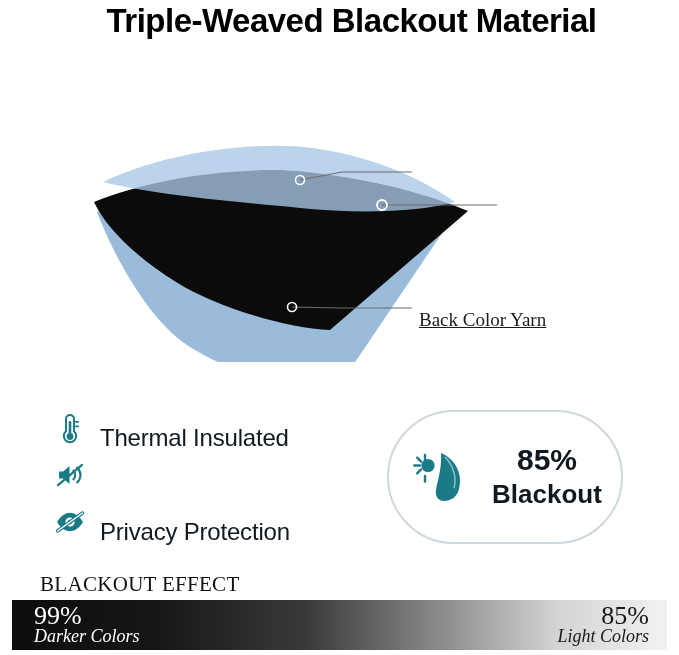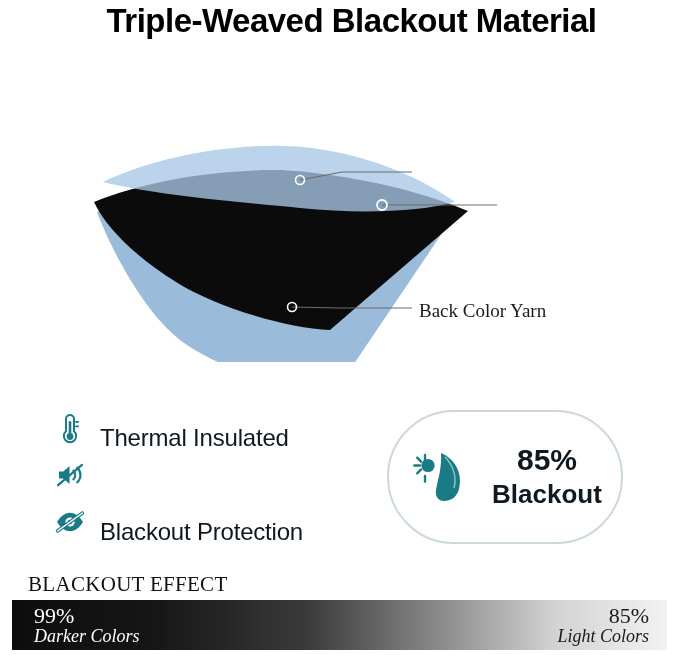--- a/index.html
+++ b/index.html
@@ -43,21 +43,21 @@
   .callout-label {
     position: absolute;
     font-family: "Liberation Serif", serif;
     font-size: 19px;
     color: #1b1b1b;
     line-height: 23px;
     white-space: pre;
   }
   #label-front { left: 419px; top: 38px; }
   #label-high  { left: 504px; top: 114px; }
-  #label-back  { left: 419px; top: 237px; }
+  #label-back  { left: 419px; top: 246px; text-decoration: underline; }
 
   
   #features {
     position: absolute;
     left: 50px;
     top: 404px;
     width: 330px;
   }
   .feature-row {
     display: flex;
@@ -119,21 +119,21 @@
     font-family: "Liberation Sans", sans-serif;
     font-size: 26px;
     font-weight: bold;
     color: #101820;
     line-height: 34px;
   }
 
   
   #effect-title {
     position: absolute;
-    left: 28px;
+    left: 40px;
     top: 572px;
     font-family: "Liberation Serif", serif;
     font-size: 21px;
     color: #111111;
     letter-spacing: 0.3px;
   }
   #gradient-bar {
     position: absolute;
     left: 12px;
     top: 600px;
@@ -142,21 +142,21 @@
     background: linear-gradient(to right, #0d0d0d 0%, #161616 22%, #3a3a3a 45%, #8d8d8d 66%, #d3d3d3 83%, #f2f2f2 100%);
   }
   .bar-block {
     position: absolute;
     top: 4px;
   }
   #bar-left  { left: 22px; text-align: left; }
   #bar-right { right: 18px; text-align: right; }
   .bar-pct {
     font-family: "Liberation Serif", serif;
-    font-size: 22px;
+    font-size: 26px;
     line-height: 24px;
   }
   .bar-sub {
     font-family: "Liberation Serif", serif;
     font-size: 18px;
     line-height: 16px;
     font-style: italic;
   }
   #bar-left .bar-pct, #bar-left .bar-sub { color: #ffffff; }
   #bar-right .bar-pct, #bar-right .bar-sub { color: #1a1a1a; }
@@ -222,21 +222,21 @@
   <div class="feature-row">
     <div class="feature-icon">
       <svg width="32" height="24" viewBox="0 0 32 24">
         <path d="M3 12 C7 5.6 11.6 2.8 16 2.8 C20.4 2.8 25 5.6 29 12 C25 18.4 20.4 21.2 16 21.2 C11.6 21.2 7 18.4 3 12 z" fill="#1a7a86"></path>
         <circle cx="16" cy="12" r="4.6" fill="#ffffff"></circle>
         <circle cx="16" cy="12" r="2.3" fill="#1a7a86"></circle>
         <line x1="3.5" y1="21" x2="28.5" y2="3" stroke="#1a7a86" stroke-width="3.4" stroke-linecap="round"></line>
         <line x1="3.5" y1="21" x2="28.5" y2="3" stroke="#ffffff" stroke-width="1.4" stroke-linecap="round"></line>
       </svg>
     </div>
-    <div class="feature-label">Blackout Protection</div>
+    <div class="feature-label">Privacy Protection</div>
   </div>
 
 </div>
 
 <div id="badge">
   <div id="badge-icon">
     <svg width="62" height="56" viewBox="0 0 62 56">
       <g stroke="#1a7a86" stroke-width="2.4" stroke-linecap="round">
         <line x1="14" y1="6" x2="14" y2="11.5"></line>
         <line x1="3.4" y1="16.5" x2="8.9" y2="16.5"></line>

